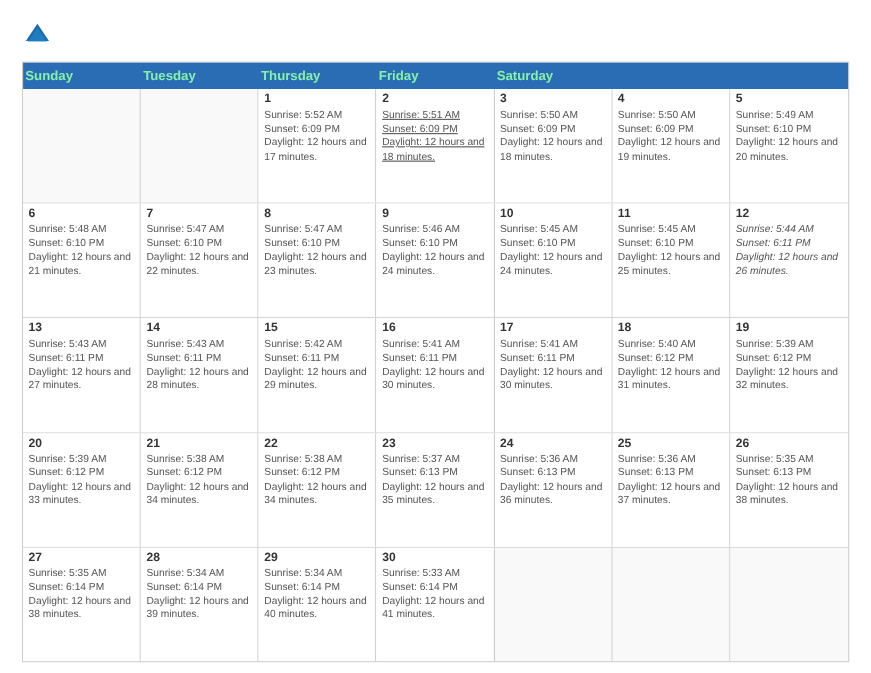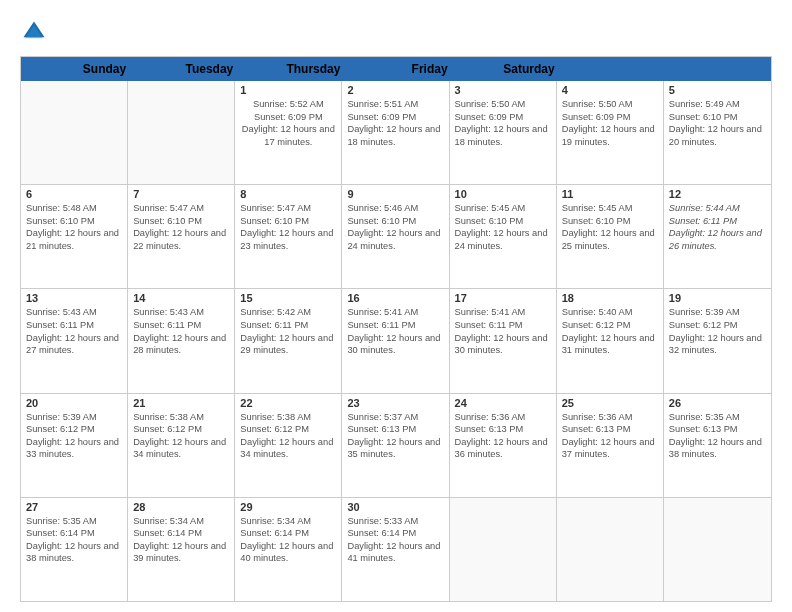--- a/index.html
+++ b/index.html
@@ -65,24 +65,24 @@
       display: flex;
       flex-direction: column;
       border: 1px solid #ccc;
     }
     .cal-header {
       display: grid;
       grid-template-columns: repeat(7, 1fr);
       background: #2a6db5;
     }
     .cal-header-cell {
-      color: #000000;
+      color: #86efac;
       font-size: 12px;
       font-weight: bold;
-      text-align: right;
+      text-align: left;
       padding: 5px 2px;
     }
     .cal-body {
       flex: 1;
       display: flex;
       flex-direction: column;
     }
     .cal-row {
       display: grid;
       grid-template-columns: repeat(7, 1fr);
@@ -147,27 +147,27 @@
         <div class="cal-header-cell">Thursday</div>
         <div class="cal-header-cell">Friday</div>
         <div class="cal-header-cell">Saturday</div>
       </div>
     <div class="cal-body" id="cal-body">
         <div class="cal-row">
           <div class="cal-cell empty"></div>
           <div class="cal-cell empty"></div>
           <div class="cal-cell">
             <div class="day-num">1</div>
-            <div class="day-info" style="white-space: pre-line; text-align: center;">Sunrise: 5:52 AM
+            <div class="day-info" style="white-space: pre-line;">Sunrise: 5:52 AM
 Sunset: 6:09 PM
 Daylight: 12 hours and 17 minutes.</div>
           </div>
           <div class="cal-cell">
             <div class="day-num">2</div>
-            <div class="day-info" style="white-space: pre-line;">Sunrise: 5:51 AM
+            <div class="day-info" style="white-space: pre-line; text-decoration: underline;">Sunrise: 5:51 AM
 Sunset: 6:09 PM
 Daylight: 12 hours and 18 minutes.</div>
           </div>
           <div class="cal-cell">
             <div class="day-num">3</div>
             <div class="day-info" style="white-space: pre-line;">Sunrise: 5:50 AM
 Sunset: 6:09 PM
 Daylight: 12 hours and 18 minutes.</div>
           </div>
           <div class="cal-cell">

